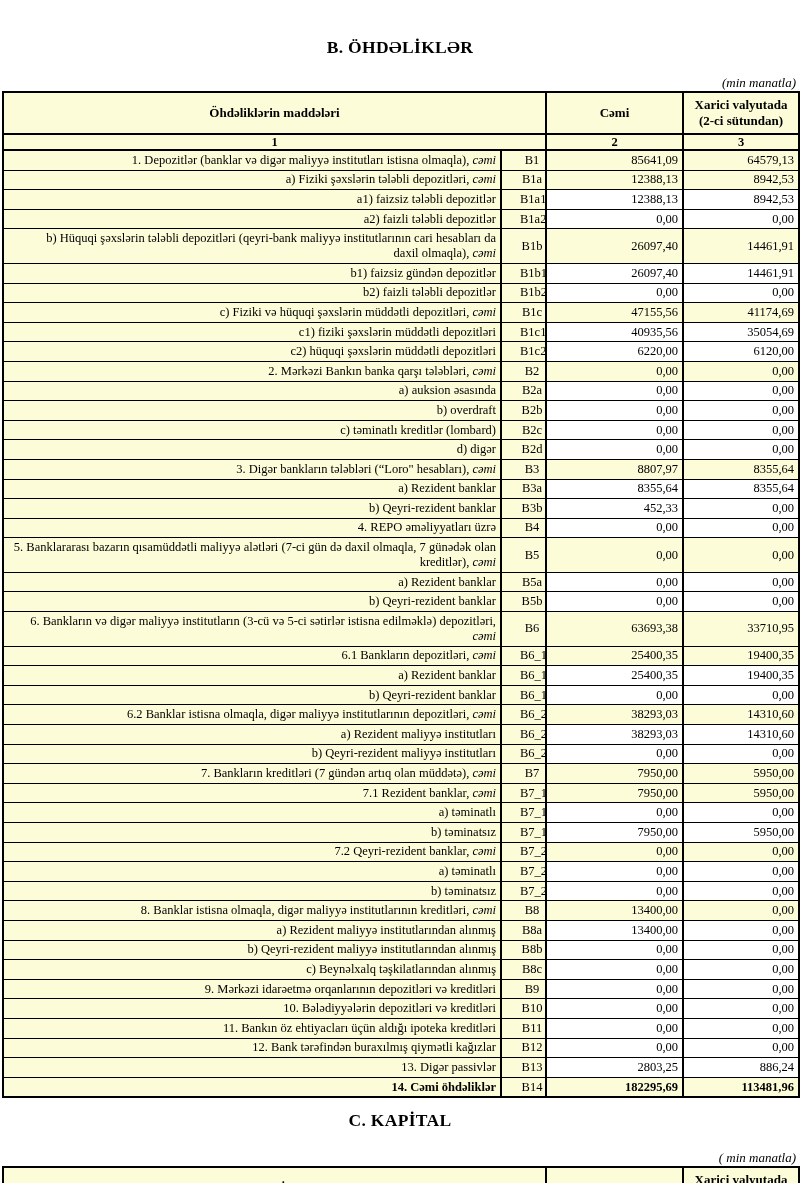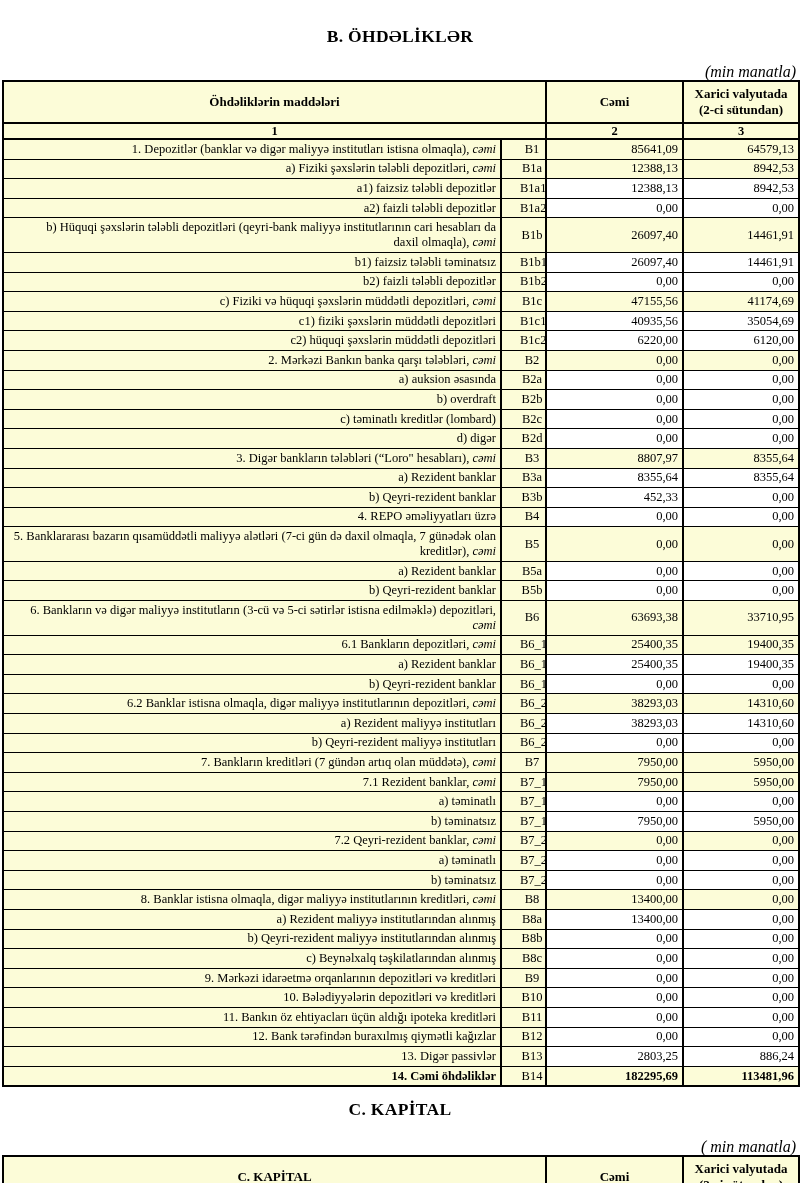--- a/index.html
+++ b/index.html
@@ -12,29 +12,29 @@
     font-family: "Liberation Serif", "DejaVu Serif", serif;
     color: #000;
   }
   .page { width: 800px; height: 1183px; overflow: hidden; padding: 0 2px; }
 
   .section-title {
     text-align: center;
     font-weight: bold;
     font-size: 17.5px;
     line-height: 22px;
-    margin-top: 25px;
+    margin-top: 36px;
     letter-spacing: 0.3px;
   }
   .section-title.c { margin-top: 11px; }
 
   .unit-note {
     text-align: right;
     font-style: italic;
-    font-size: 16px;
+    font-size: 13px;
     line-height: 14px;
     margin: 18px 2px 1px 0;
   }
   .unit-note.c { margin-top: 20px; }
 
   table.report {
     border-collapse: collapse;
     width: 796px;
     table-layout: fixed;
     border: 2px solid var(--border);
@@ -124,21 +124,21 @@
           <td class="num">0,00</td>
           <td class="num">0,00</td>
         </tr>
         <tr>
           <td class="label ind1">b) Hüquqi şəxslərin tələbli depozitləri (qeyri-bank maliyyə institutlarının cari hesabları da daxil olmaqla), <i>cəmi</i></td>
           <td class="code">B1b</td>
           <td class="num hl">26097,40</td>
           <td class="num hl">14461,91</td>
         </tr>
         <tr>
-          <td class="label ind2">b1) faizsiz tələbli təminatsız</td>
+          <td class="label ind2">b1) faizsiz gündən depozitlər</td>
           <td class="code">B1b1</td>
           <td class="num">26097,40</td>
           <td class="num">14461,91</td>
         </tr>
         <tr>
           <td class="label ind2">b2) faizli tələbli depozitlər</td>
           <td class="code">B1b2</td>
           <td class="num">0,00</td>
           <td class="num">0,00</td>
         </tr>

